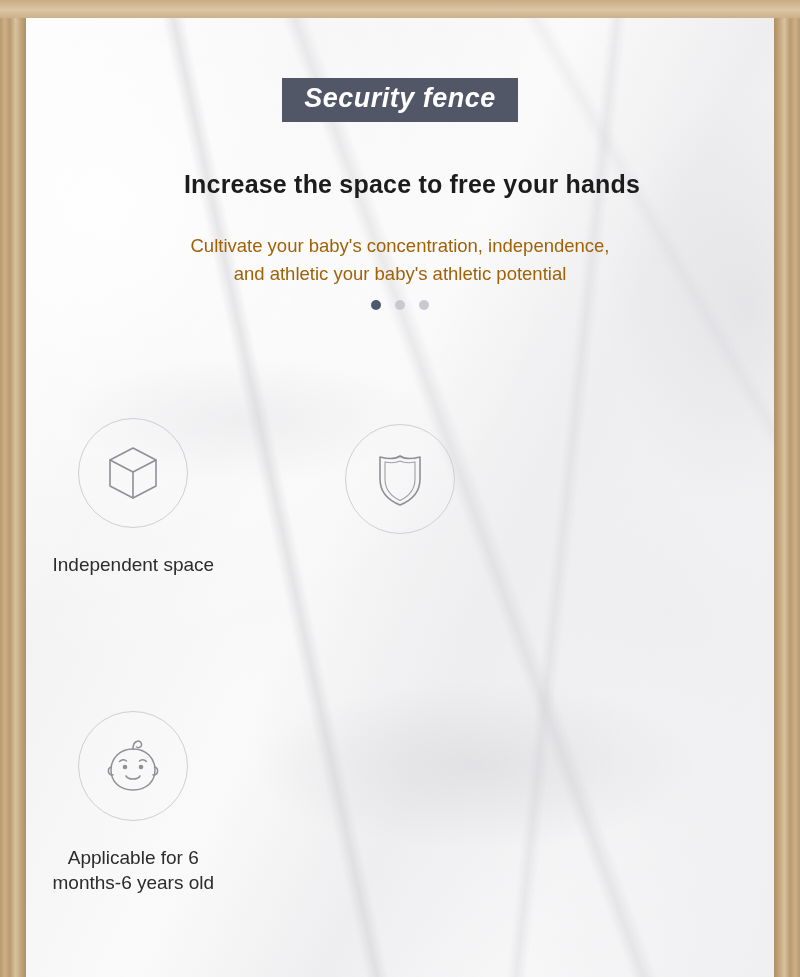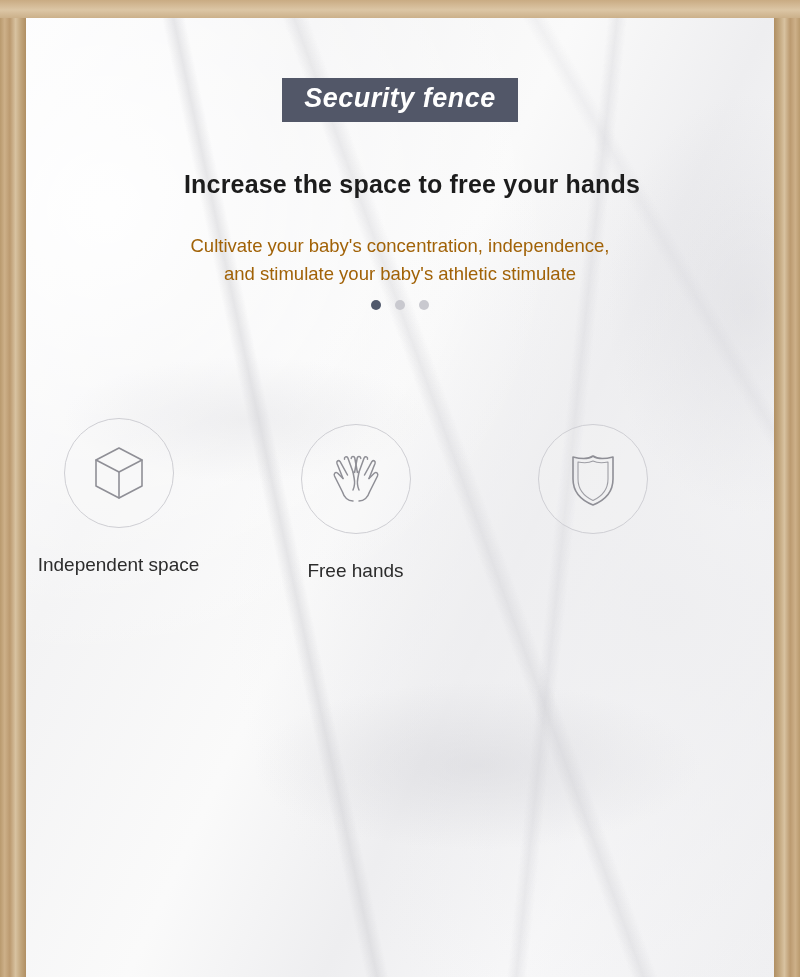--- a/index.html
+++ b/index.html
@@ -212,21 +212,21 @@
   <div class="content">
 
     <div class="title-pill-wrap">
       <span class="title-pill">Security fence</span>
     </div>
 
     <div class="headline">Increase the space to free your hands</div>
 
     <div class="subline">
       <div>Cultivate your baby's concentration, independence,</div>
-      <div>and stimulate your baby's athletic stimulate</div>
+      <div>and athletic your baby's athletic potential</div>
     </div>
 
     <div class="dots">
       <span class="dot active"></span>
       <span class="dot"></span>
       <span class="dot"></span>
     </div>
 
     <div class="grid">
 
@@ -238,53 +238,55 @@
               <svg width="56" height="58" viewBox="0 0 56 58" fill="none" stroke="#8f8f96" stroke-width="1.6" stroke-linejoin="round" stroke-linecap="round">
                 <path d="M28 4 L51 16 L51 42 L28 54 L5 42 L5 16 Z"></path>
                 <path d="M5 16 L28 28 L51 16"></path>
                 <path d="M28 28 L28 54"></path>
               </svg>
             </span>
           </div>
           <div class="caption">Independent space</div>
         </div>
 
-        <div class="cell cell-offset-down">
-          <div class="circle">
-            <span class="icon">
-              <svg width="64" height="56" viewBox="0 0 64 56" fill="none" stroke="#8f8f96" stroke-width="1.5" stroke-linecap="round" stroke-linejoin="round">
-                <path d="M29 50 C24 50 20 46 18.5 41 L10.5 25 C9.5 22.5 11.5 20.5 13.5 22 L19 27.5"></path>
-                <path d="M19 27.5 L13 12.5 C12.2 10.3 14.4 8.6 16 10.4 L23.5 24"></path>
-                <path d="M20.5 8.2 C20 6 22.6 4.8 23.8 6.8 L29 21"></path>
-                <path d="M27.2 7.4 C27.4 5.2 30.2 4.8 30.8 7 L33.4 21.5"></path>
-                <path d="M29 21 L30.2 27.5 C31 31.5 30.6 35.5 29 39"></path>
-                <path d="M35 50 C40 50 44 46 45.5 41 L53.5 25 C54.5 22.5 52.5 20.5 50.5 22 L45 27.5"></path>
-                <path d="M45 27.5 L51 12.5 C51.8 10.3 49.6 8.6 48 10.4 L40.5 24"></path>
-                <path d="M43.5 8.2 C44 6 41.4 4.8 40.2 6.8 L35 21"></path>
-                <path d="M36.8 7.4 C36.6 5.2 33.8 4.8 33.2 7 L30.6 21.5"></path>
-                <path d="M35 21 L33.8 27.5 C33 31.5 33.4 35.5 35 39"></path>
-              </svg>
-            </span>
-          </div>
-          <div class="caption">Free hands</div>
-        </div>
 
         <div class="cell cell-offset-down">
           <div class="circle">
             <span class="icon">
               <svg width="52" height="60" viewBox="0 0 52 60" fill="none" stroke="#8f8f96" stroke-width="1.6" stroke-linecap="round" stroke-linejoin="round">
                 <path d="M6 8 C14 10 22 10 26 7 C30 10 38 10 46 8 L46 30 C46 44 36 52 26 56 C16 52 6 44 6 30 Z"></path>
                 <path d="M11 13 C17 14.2 22 14 26 12 C30 14 35 14.2 41 13 L41 30 C41 41.5 33 48.2 26 51.5 C19 48.2 11 41.5 11 30 Z" stroke-width="1.1" opacity="0.85"></path>
               </svg>
             </span>
           </div>
         </div>
       </div>
 
       <div class="row row-2">
 
 
 
+        <div class="cell cell-offset-down">
+          <div class="circle">
+            <span class="icon">
+              <svg width="58" height="60" viewBox="0 0 58 60" fill="none" stroke="#8f8f96" stroke-width="1.5" stroke-linecap="round" stroke-linejoin="round">
+                <path d="M29 13 C42 13 51 22 51 34 C51 46 42 54 29 54 C16 54 7 46 7 34 C7 22 16 13 29 13 Z"></path>
+                <path d="M29 13 C29 9 30 6.5 32.5 5.5 C35.5 4.3 38 6.3 37.6 8.8 C37.2 11.3 34.5 12.4 32.5 11"></path>
+                <circle cx="21" cy="31" r="2.3" fill="#8f8f96" stroke="none"></circle>
+                <circle cx="37" cy="31" r="2.3" fill="#8f8f96" stroke="none"></circle>
+                <path d="M15.5 25.5 C17.5 23.5 20.5 23.5 22.5 25"></path>
+                <path d="M35.5 25 C37.5 23.5 40.5 23.5 42.5 25.5"></path>
+                <path d="M22 40 C24.5 44 33.5 44 36 40"></path>
+                <path d="M7.5 31 C5 31.5 4 33.5 4.5 35.8 C5 38 7 39.2 9 38.8"></path>
+                <path d="M50.5 31 C53 31.5 54 33.5 53.5 35.8 C53 38 51 39.2 49 38.8"></path>
+              </svg>
+            </span>
+          </div>
+          <div class="caption">
+            <div>Applicable for 6</div>
+            <div>months-6 years old</div>
+          </div>
+        </div>
       </div>
 
     </div>
   </div>
 </div>
 
 </body></html>

